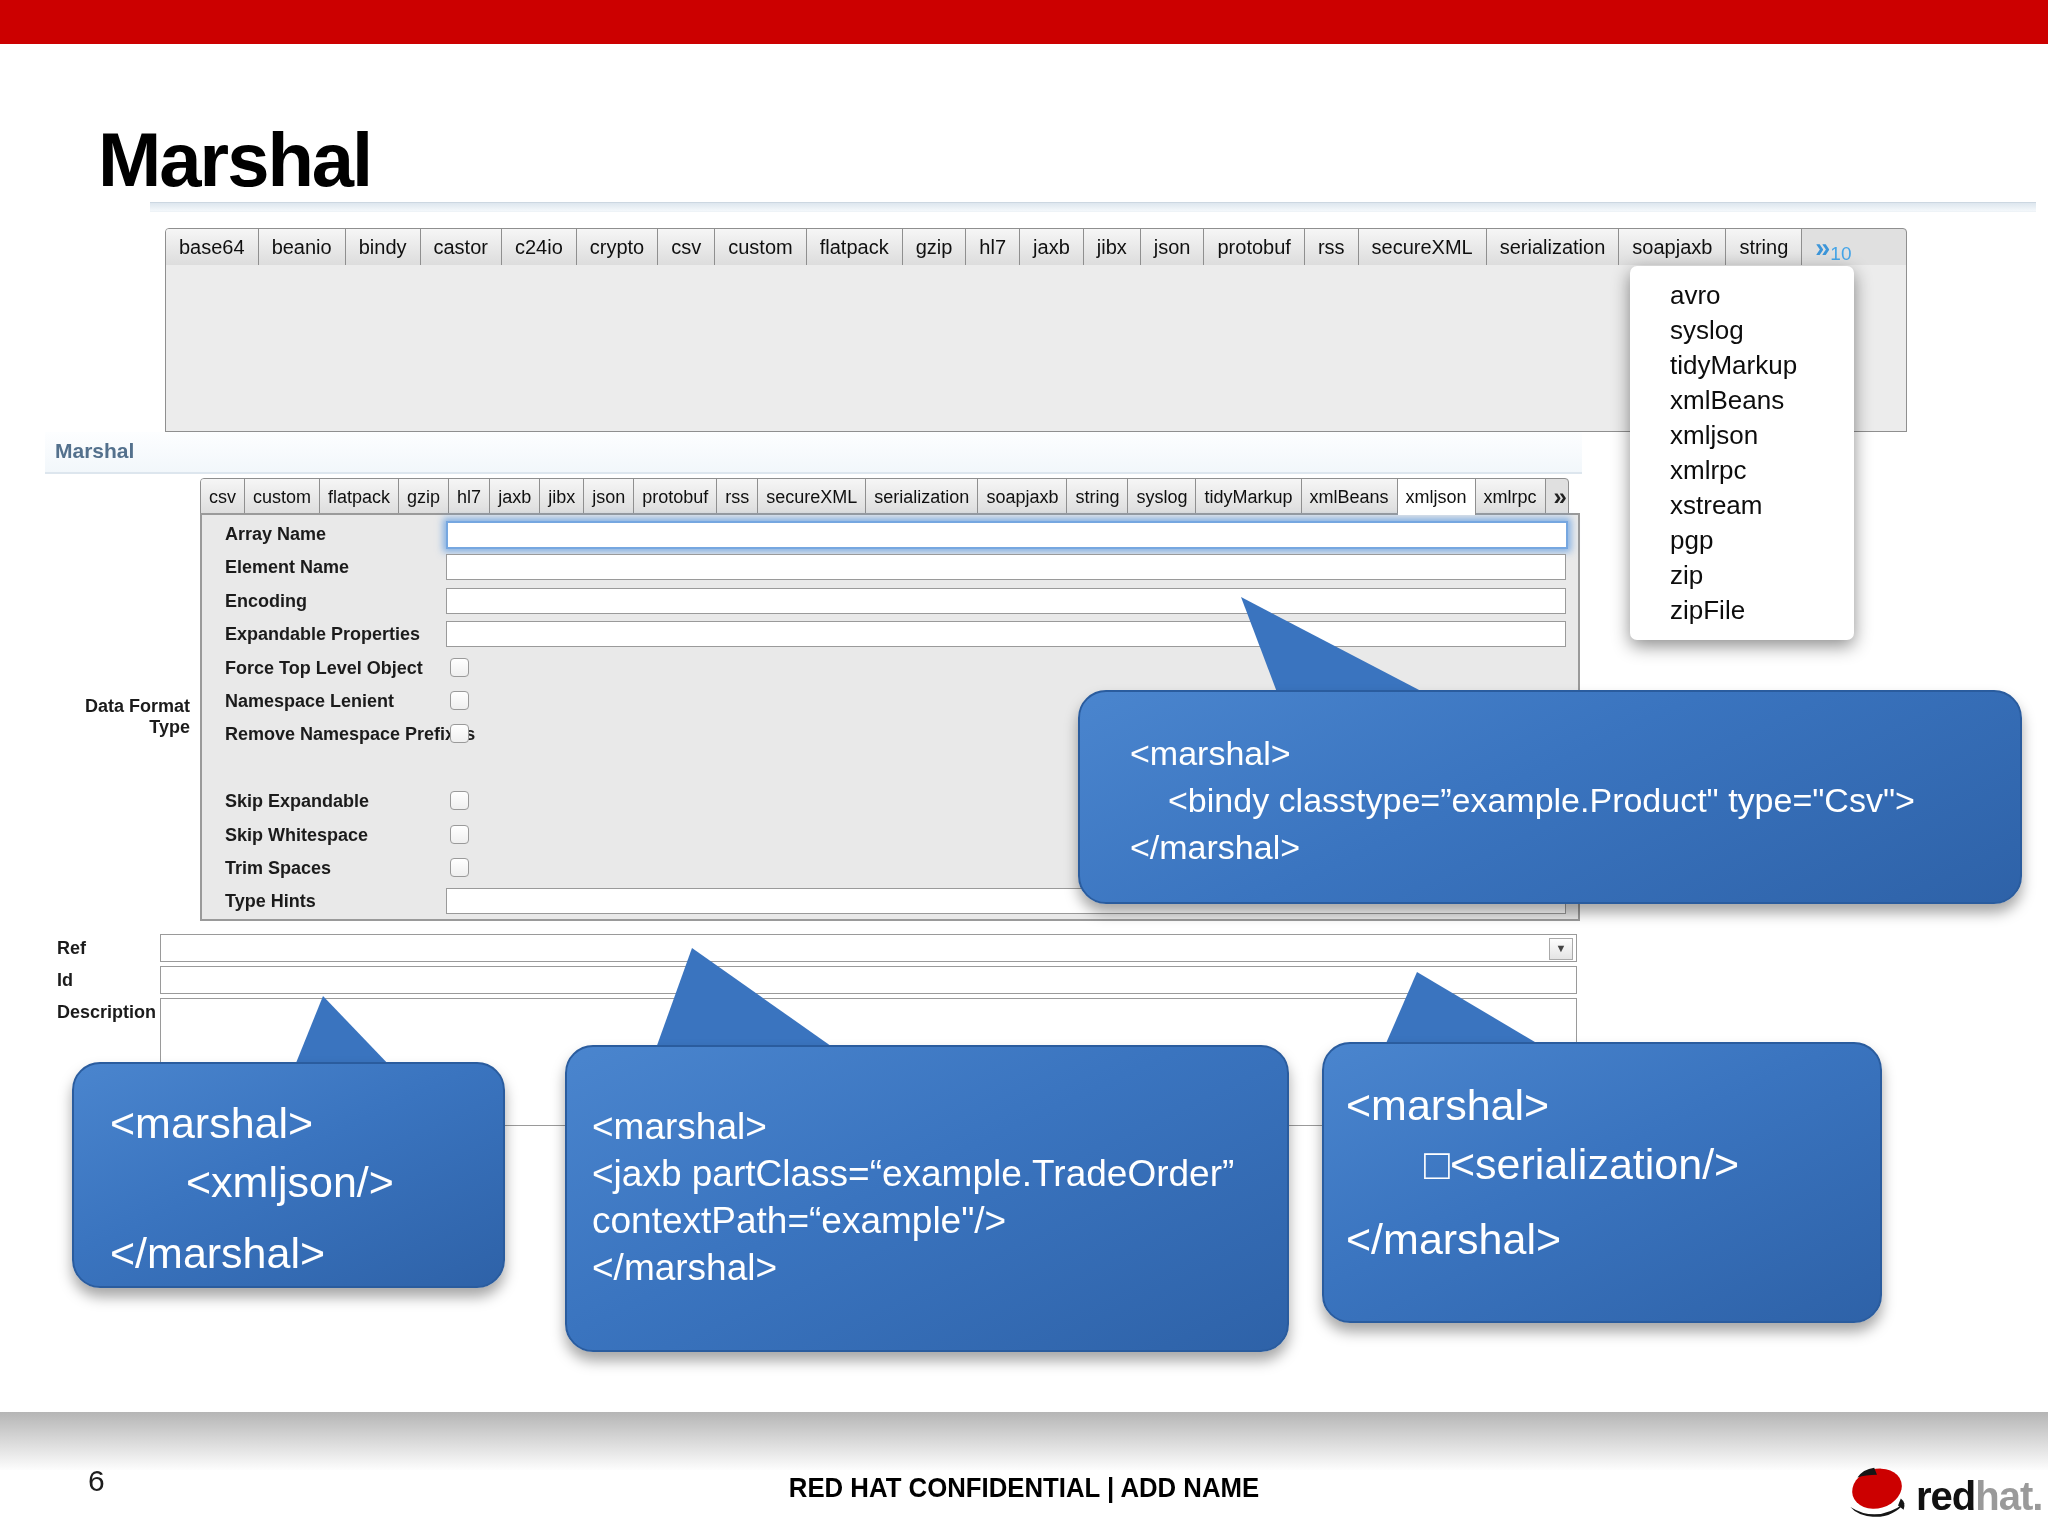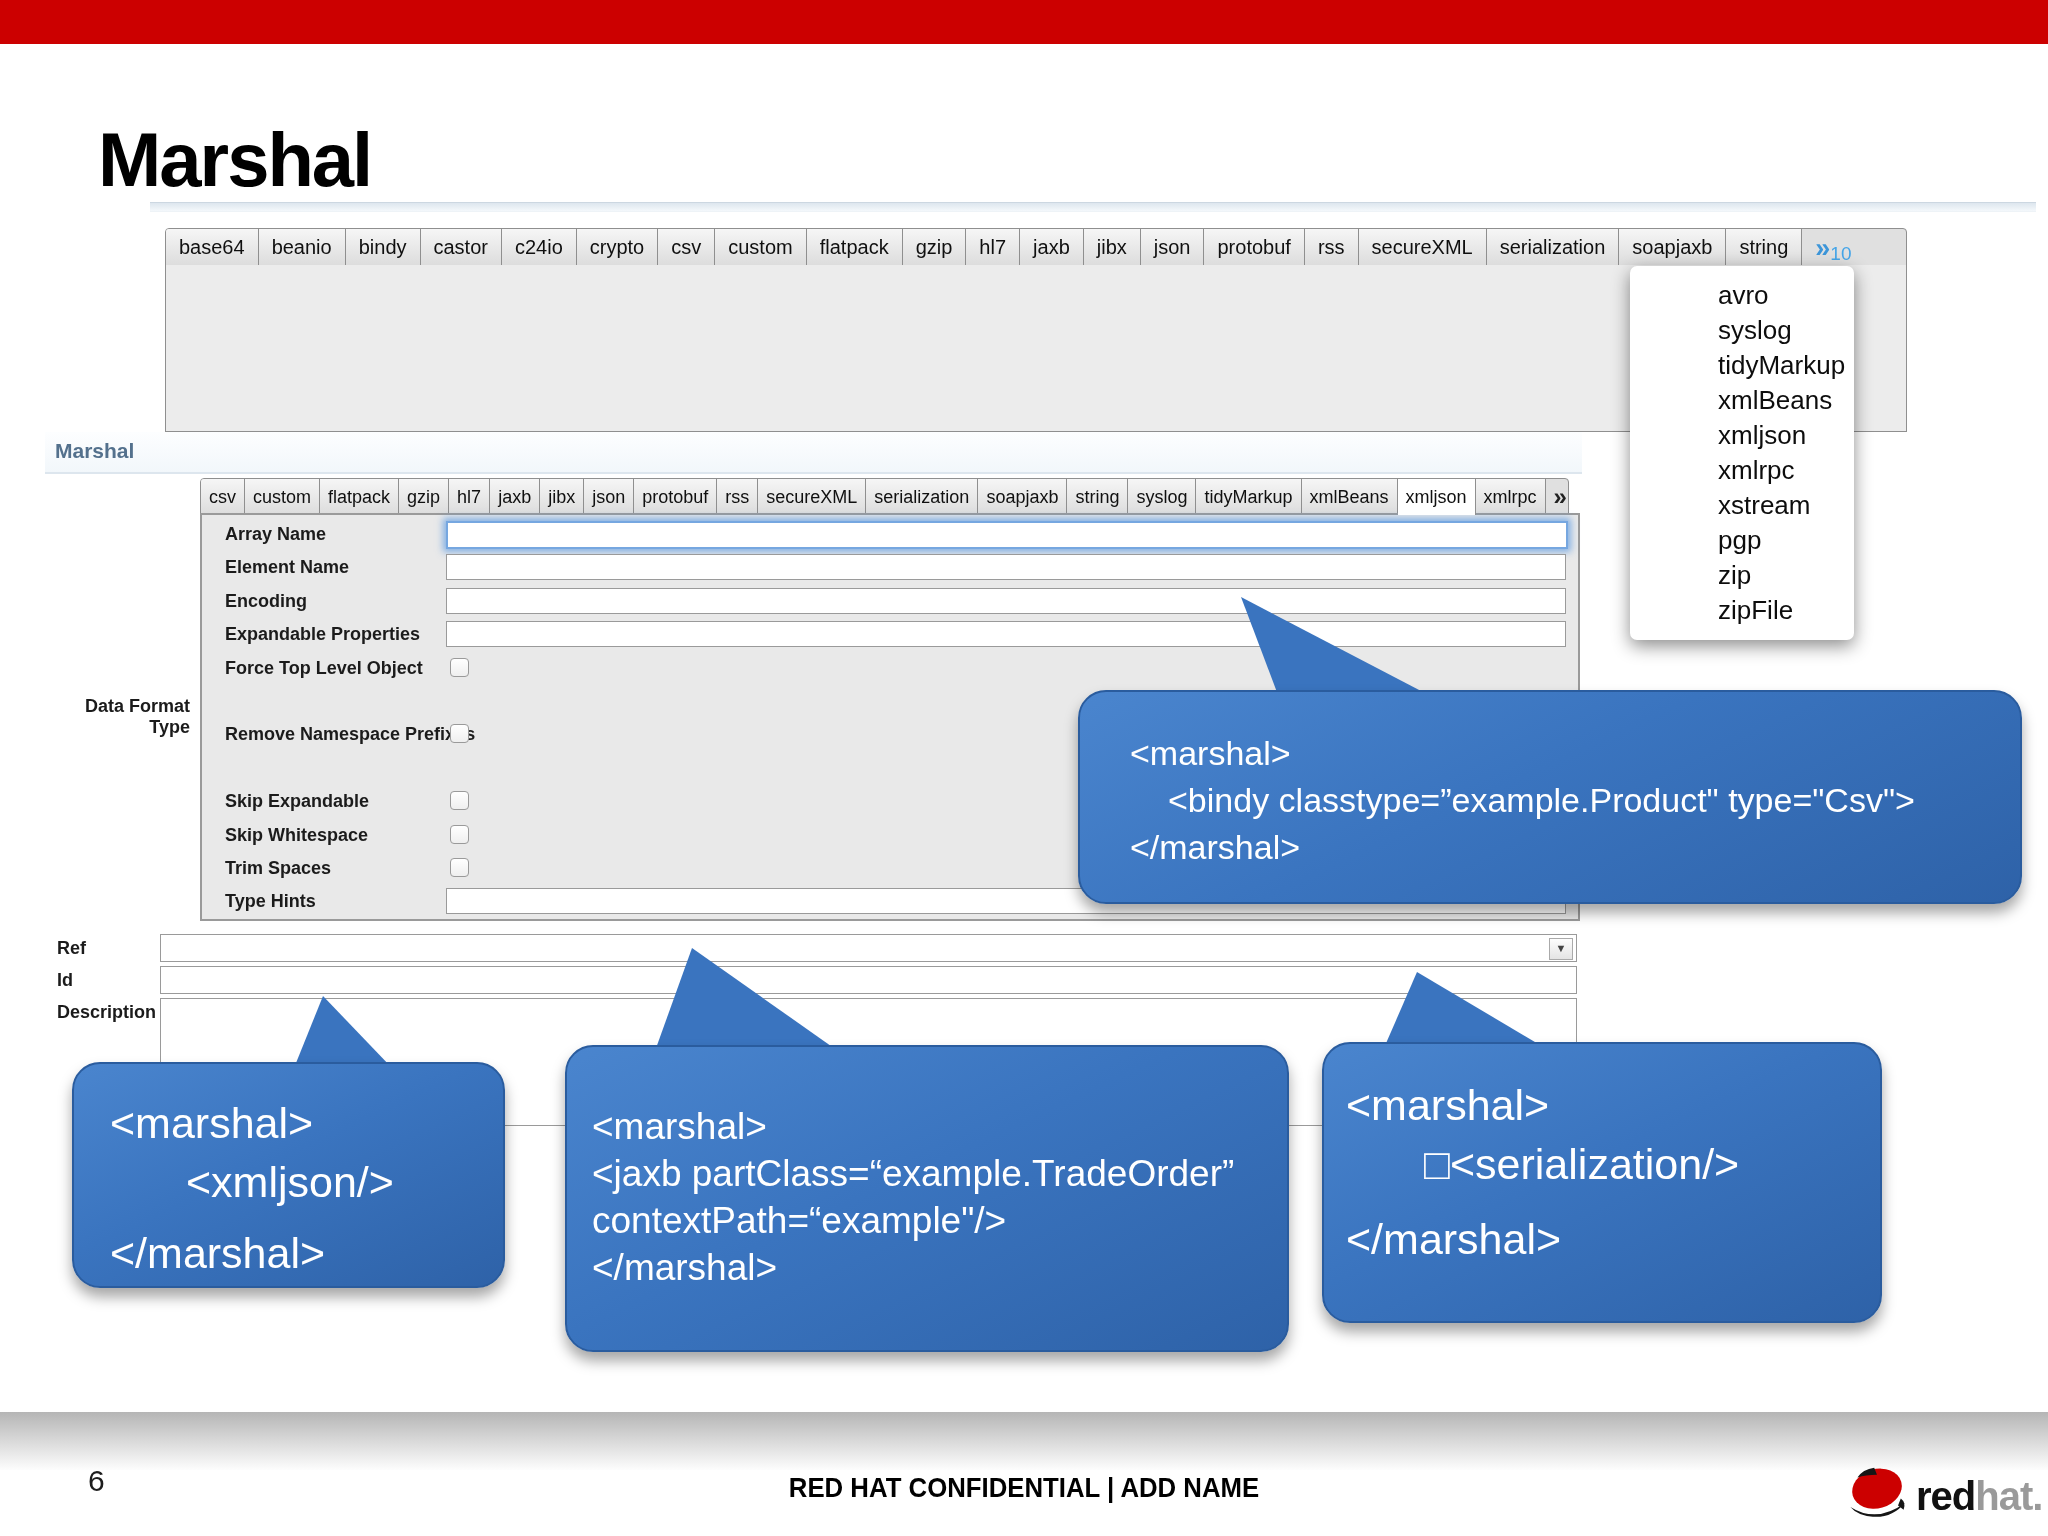--- a/index.html
+++ b/index.html
@@ -23,21 +23,21 @@
     background:linear-gradient(#f6f6f6,#dcdcdc);font-size:20px;color:#101010;white-space:nowrap;flex-shrink:0;}
   .tab.overflow{background:transparent;border-right:none;}
   #strip1 .chev{color:#3d96d9;font-size:27px;font-weight:700;line-height:20px;}
   #strip1 .ovnum{color:#45a5e8;font-size:19px;margin-top:12px;}
   #panel1{position:absolute;left:165px;top:265px;width:1740px;height:166px;background:#ececec;
     border:1px solid #8f8f8f;border-top:none;}
 
   
   .popup{position:absolute;left:1630px;top:266px;width:224px;height:362px;background:#fff;
     border-radius:7px;box-shadow:0 6px 18px rgba(0,0,0,.45);padding:12px 0 0 0;z-index:4;}
-  .pitem{font-size:26px;line-height:35px;color:#0d0d0d;padding-left:40px;white-space:nowrap;margin-left:48px;}
+  .pitem{font-size:26px;line-height:35px;color:#0d0d0d;padding-left:40px;white-space:nowrap;}
 
   
   .win2{position:absolute;left:45px;top:432px;width:1537px;height:706px;background:#fff;}
   .win2-header{position:absolute;left:0;top:0;width:1537px;height:40px;
     background:linear-gradient(#fdfeff,#f2f7fb);border-bottom:2px solid #dde6ee;}
   .win2-title{position:absolute;left:10px;top:7px;font-size:21px;font-weight:700;color:#54718d;}
 
   #strip2{left:200px;top:478px;width:1367px;height:36px;}
   #strip2 .tab{font-size:18px;padding:0 8px;}
   #strip2 .tab.selected{background:#fff;position:relative;z-index:3;box-shadow:0 3px 0 0 #fff;}
@@ -186,20 +186,24 @@
         <div class="finput"></div>
       </div>
       <div class="frow" style="top: 105.2px;">
         <div class="flabel">Expandable Properties</div>
         <div class="finput"></div>
       </div>
       <div class="frow" style="top: 138.6px;">
         <div class="flabel">Force Top Level Object</div>
         <div class="fcheck"></div>
       </div>
+      <div class="frow" style="top: 172px;">
+        <div class="flabel">Namespace Lenient</div>
+        <div class="fcheck"></div>
+      </div>
       <div class="frow" style="top: 205.4px;">
         <div class="flabel">Remove Namespace Prefixes</div>
         <div class="fcheck"></div>
       </div>
       <div class="frow" style="top: 272.2px;">
         <div class="flabel">Skip Expandable</div>
         <div class="fcheck"></div>
       </div>
       <div class="frow" style="top: 305.6px;">
         <div class="flabel">Skip Whitespace</div>

